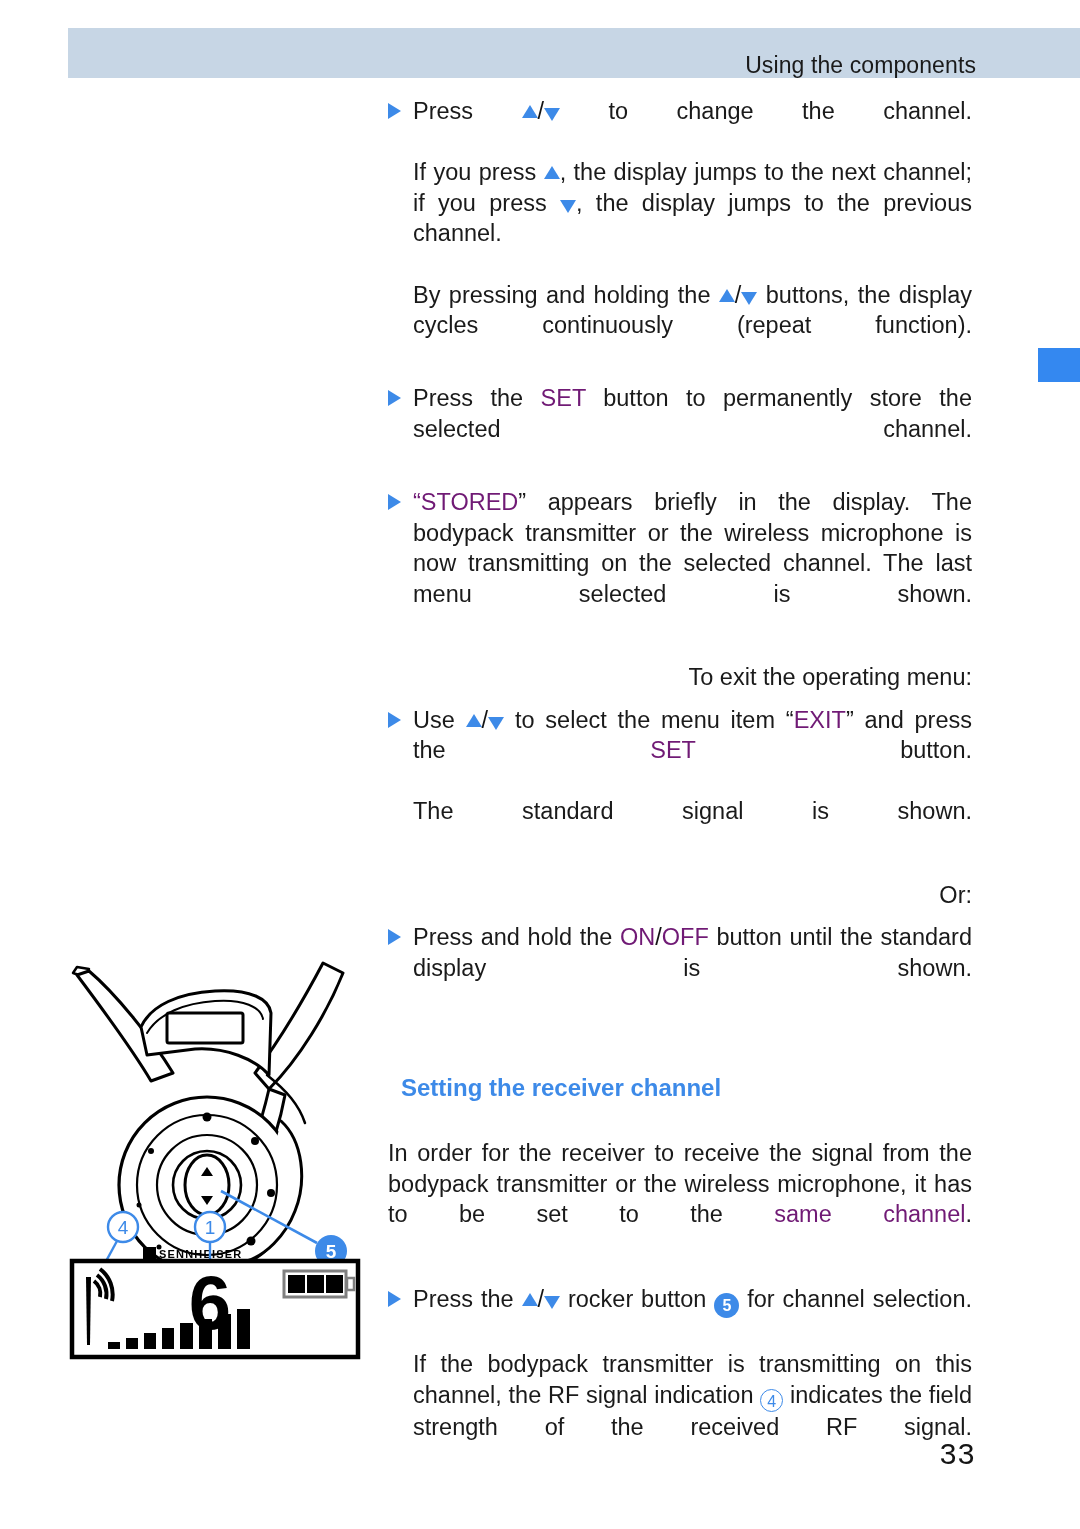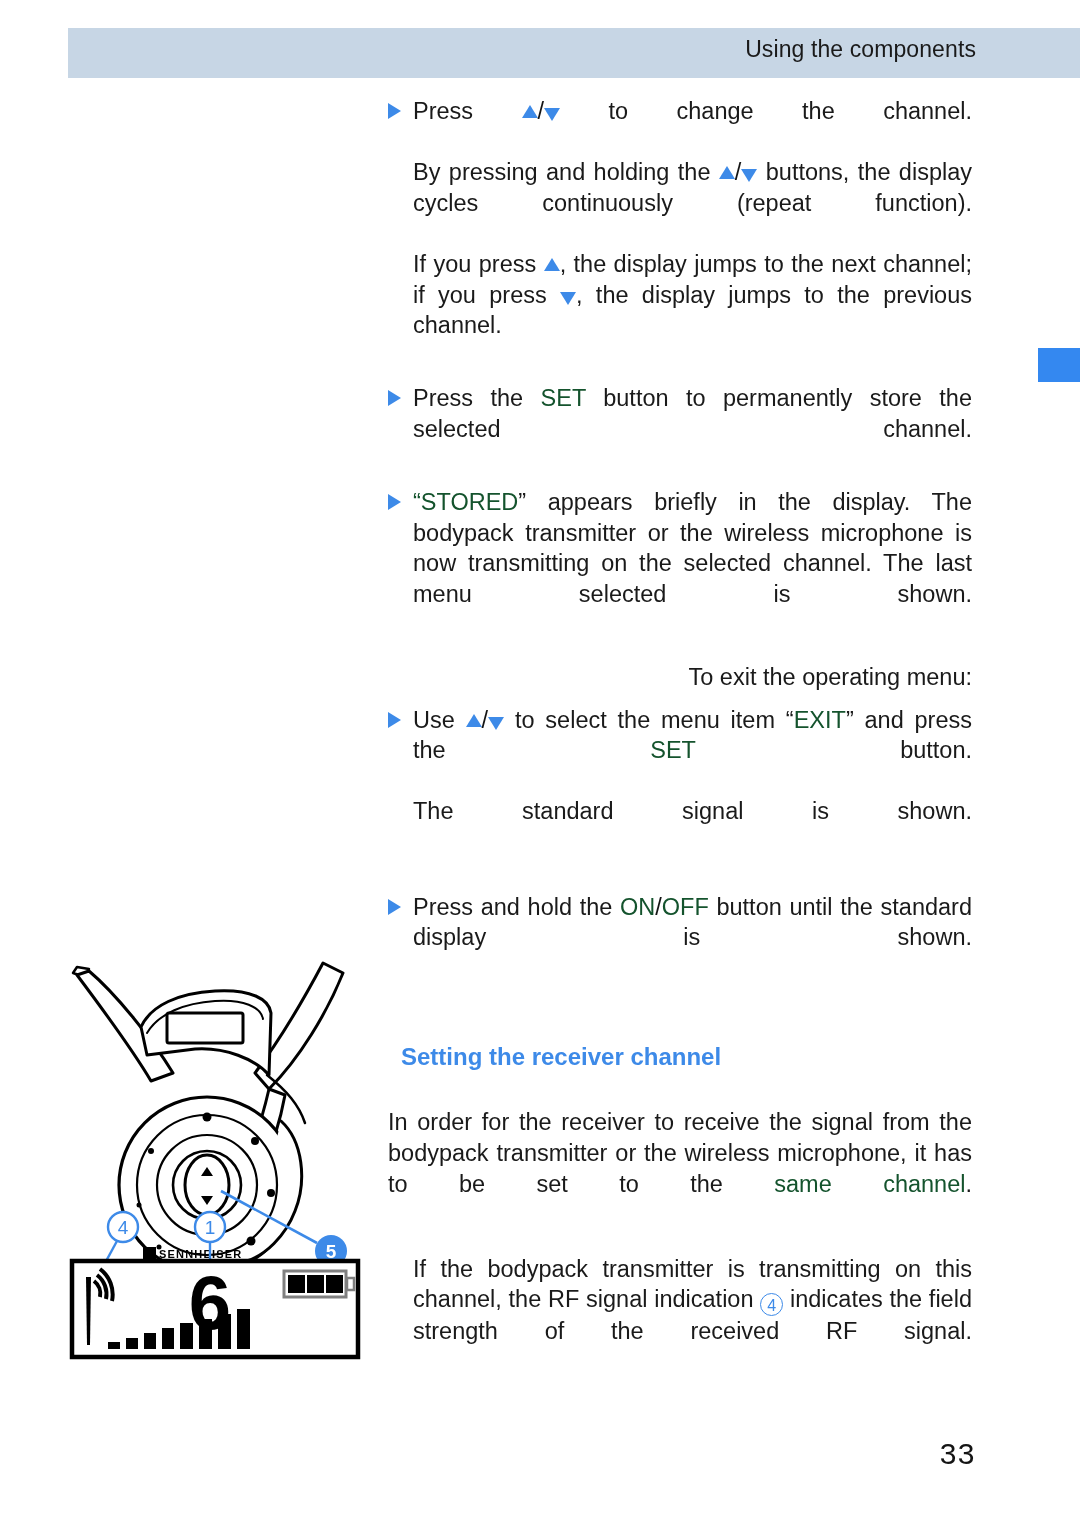--- a/index.html
+++ b/index.html
@@ -21,21 +21,21 @@
     position: absolute;
     left: 68px;
     top: 28px;
     width: 1012px;
     height: 50px;
     background: #c7d6e5;
   }
   .header-title {
     position: absolute;
     right: 104px;
-    top: 36px;
+    top: 52px;
     font-size: 23px;
     letter-spacing: .1px;
     color: #1a1a1a;
     white-space: nowrap;
   }
 
   
   .edge-tab {
     position: absolute;
     left: 1038px;
@@ -97,21 +97,21 @@
   .para::after, .bullet-para::after, .plain-para::after {
     content: "";
     display: inline-block;
     width: 100%;
   }
 
   .gap-s { height: 12px; }
   .gap-m { height: 22px; }
   .gap-xl { height: 46px; }
 
-  .blue { color: #14532d; }
+  .blue { color: #701a75; }
   .heading {
     font-size: 24px;
     font-weight: bold;
     color: #3d8ae8;
     margin: 13px;
     line-height: 30px;
   }
 
   
   .arr {
@@ -189,25 +189,25 @@
 <div class="header-title">Using the components</div>
 
 <div class="edge-tab"></div>
 
 <div class="col">
 
   <div class="bullet-para">
     <span class="tri"></span><span>Press </span><span class="arr arr-up"></span><span class="slash">/</span><span class="arr arr-dn"></span><span> to change the channel.</span>
   </div>
   <div class="plain-para">
+    <span>If you press </span><span class="arr arr-up"></span><span>, the display jumps to the next channel; if you press </span><span class="arr arr-dn"></span><span>, the display jumps to the previous channel.</span>
+  </div>
+  <div class="plain-para">
     <span>By pressing and holding the </span><span class="arr arr-up"></span><span class="slash">/</span><span class="arr arr-dn"></span><span> buttons, the display cycles continuously (repeat function).</span>
   </div>
-  <div class="plain-para">
-    <span>If you press </span><span class="arr arr-up"></span><span>, the display jumps to the next channel; if you press </span><span class="arr arr-dn"></span><span>, the display jumps to the previous channel.</span>
-  </div>
 
   <div class="gap-s"></div>
 
   <div class="bullet-para">
     <span class="tri"></span><span>Press the </span><span class="blue">SET</span><span> button to permanently store the selected channel.</span>
   </div>
 
   <div class="gap-s"></div>
 
   <div class="bullet-para">
@@ -220,20 +220,21 @@
 
   <div class="gap-s"></div>
 
   <div class="bullet-para">
     <span class="tri"></span><span>Use </span><span class="arr arr-up"></span><span class="slash">/</span><span class="arr arr-dn"></span><span> to select the menu item </span><span>“</span><span class="blue">EXIT</span><span>”</span><span> and press the </span><span class="blue">SET</span><span> button.</span>
   </div>
   <div class="plain-para">The standard signal is shown.</div>
 
   <div class="gap-m"></div>
 
+  <div class="flush">Or:</div>
 
   <div class="gap-s"></div>
 
   <div class="bullet-para">
     <span class="tri"></span><span>Press and hold the </span><span class="blue">ON</span><span class="slash">/</span><span class="blue">OFF</span><span> button until the standard display is shown.</span>
   </div>
 
   <div class="gap-xl"></div>
 
   <div class="heading">Setting the receiver channel</div>
@@ -242,20 +243,23 @@
 
   <div class="plain-para" style="padding-left:0;">
     <span>In order for the receiver to receive the signal from the bodypack transmitter or the wireless microphone, it has to be set to the </span><span class="blue">same channel</span><span>.</span>
   </div>
 
   <div class="gap-s"></div>
 
 
   <div class="gap-s"></div>
 
+  <div class="bullet-para">
+    <span class="tri"></span><span>Press the </span><span class="arr arr-up"></span><span class="slash">/</span><span class="arr arr-dn"></span><span> rocker button </span><span class="badge-filled">5</span><span> for channel selection.</span>
+  </div>
   <div class="plain-para">
     <span>If the bodypack transmitter is transmitting on this channel, the RF signal indication </span><span class="badge-outline">4</span><span> indicates the field strength of the received RF signal.</span>
   </div>
 
 </div>
 
 <div class="figure">
   <svg width="320" height="420" viewBox="0 0 320 420">
     <g fill="none" stroke="#000000" stroke-width="3" stroke-linejoin="round" stroke-linecap="round">
 

